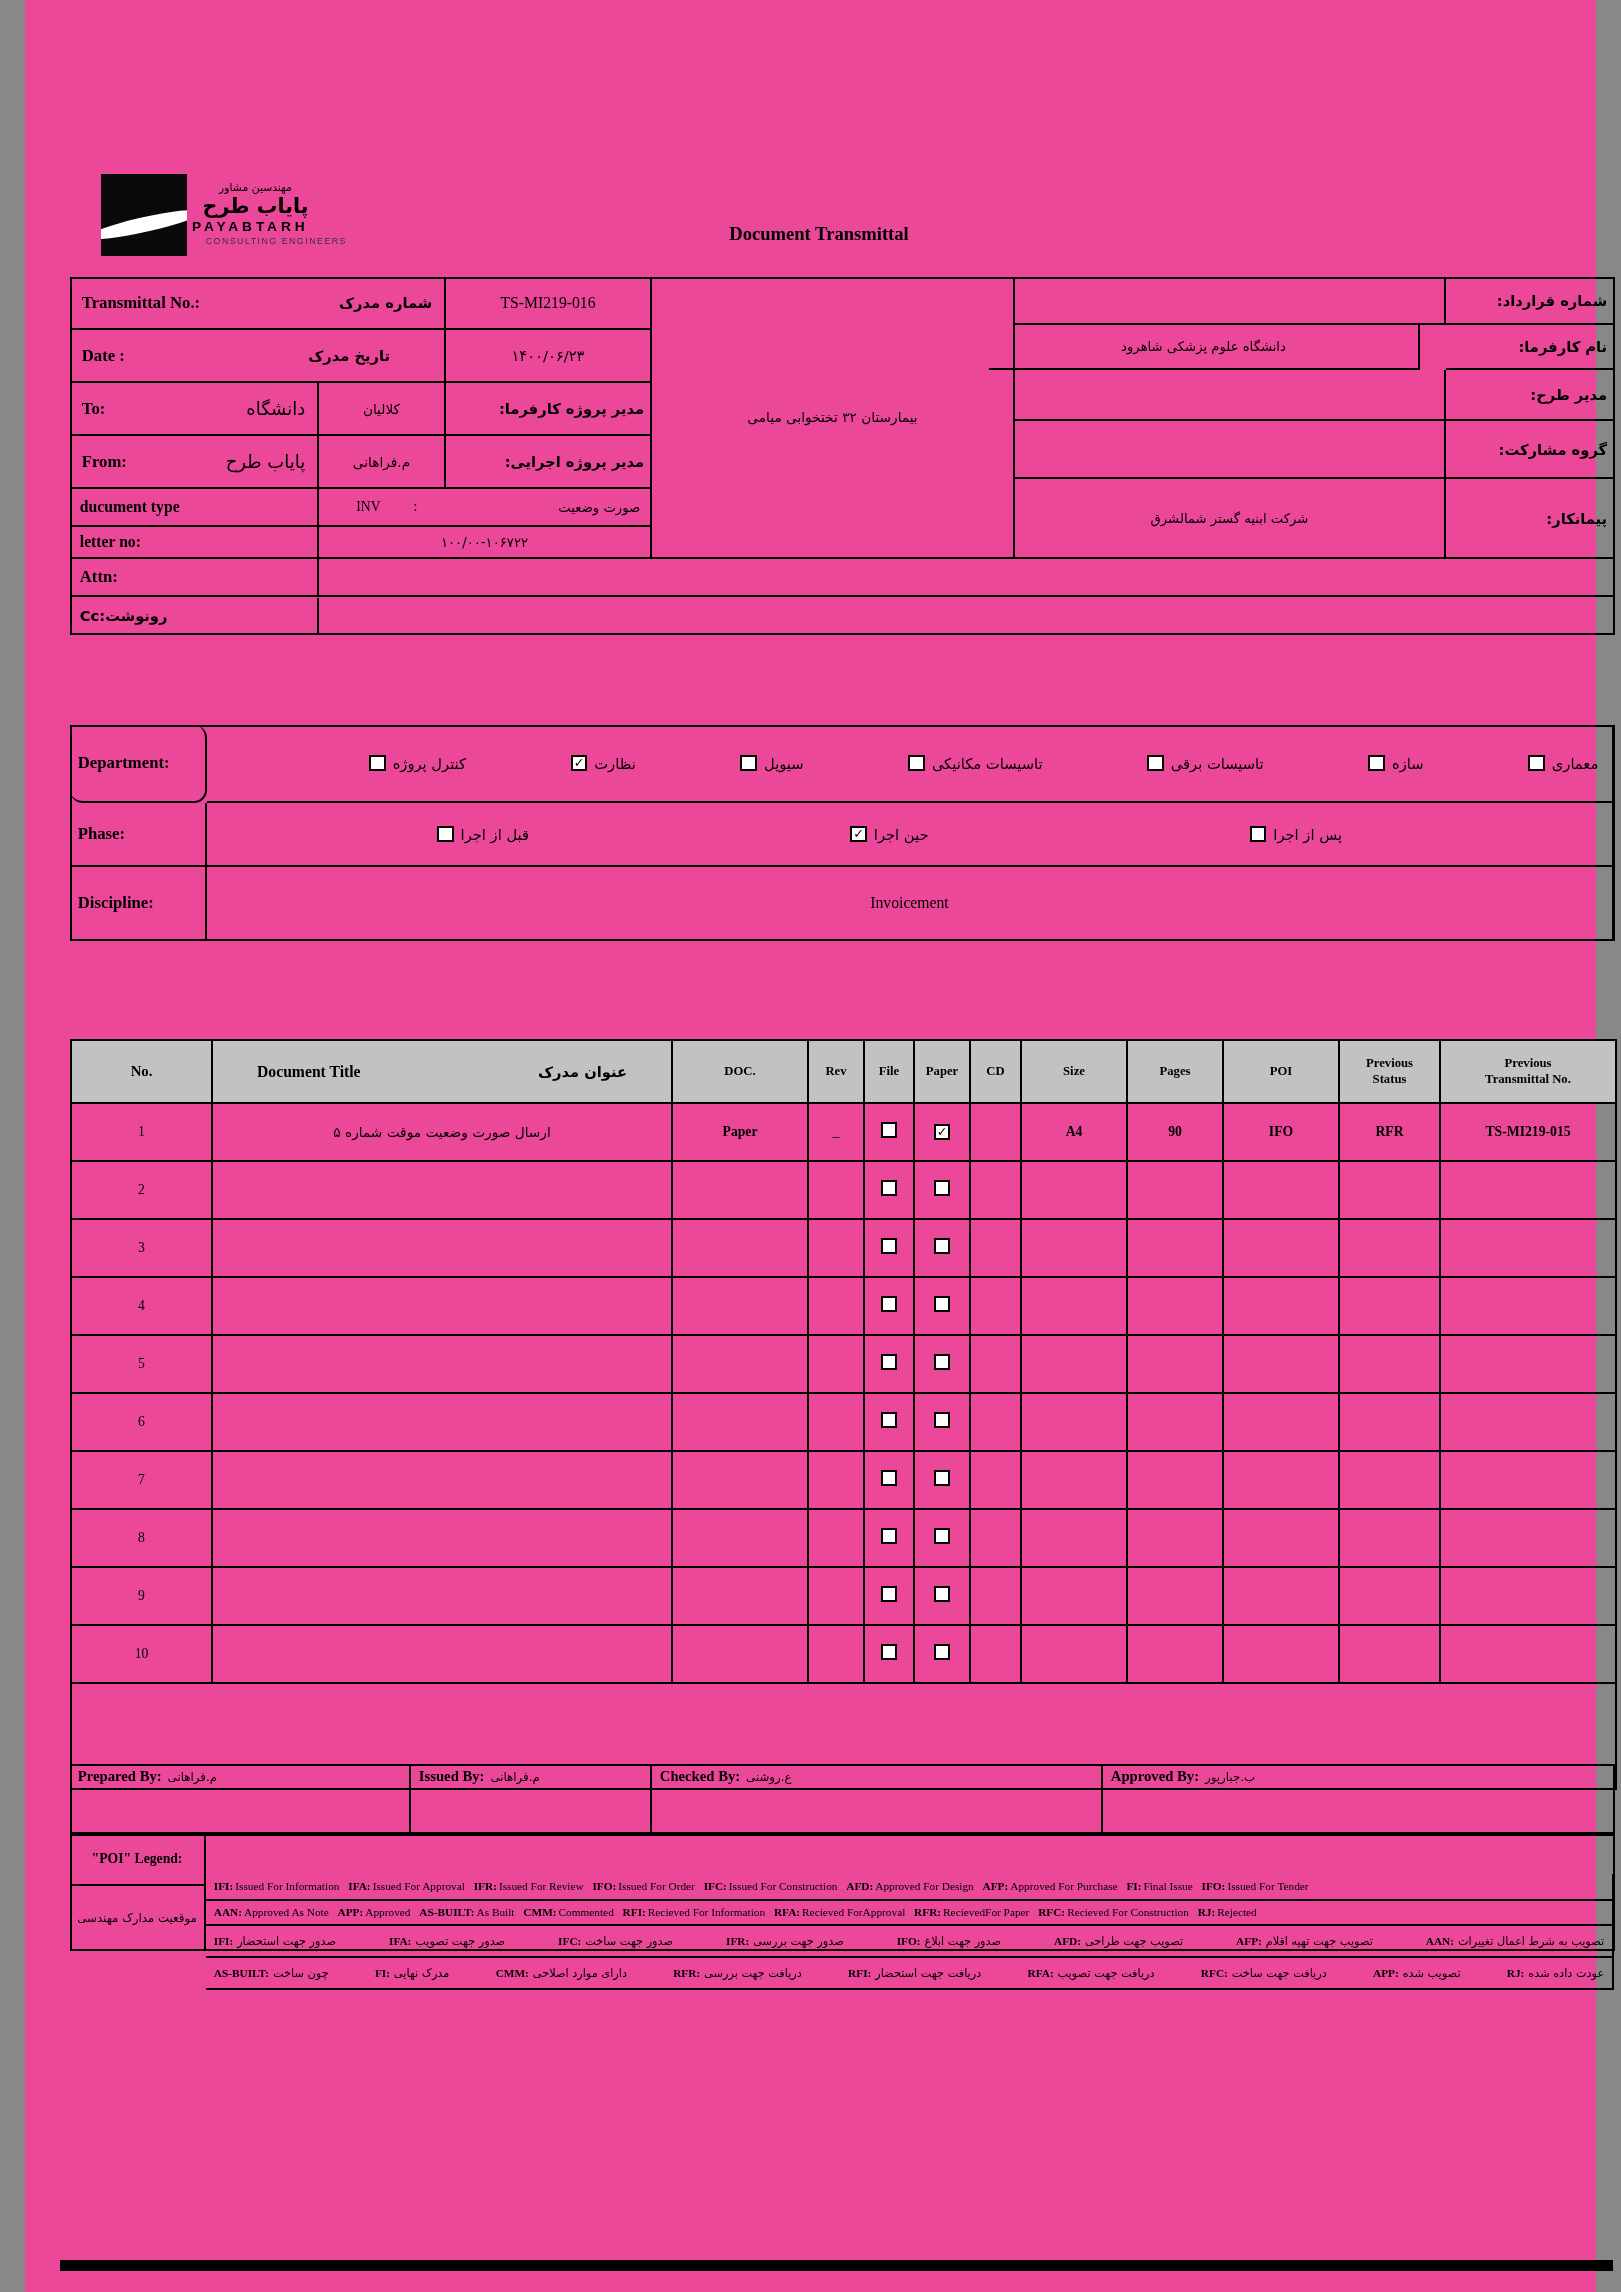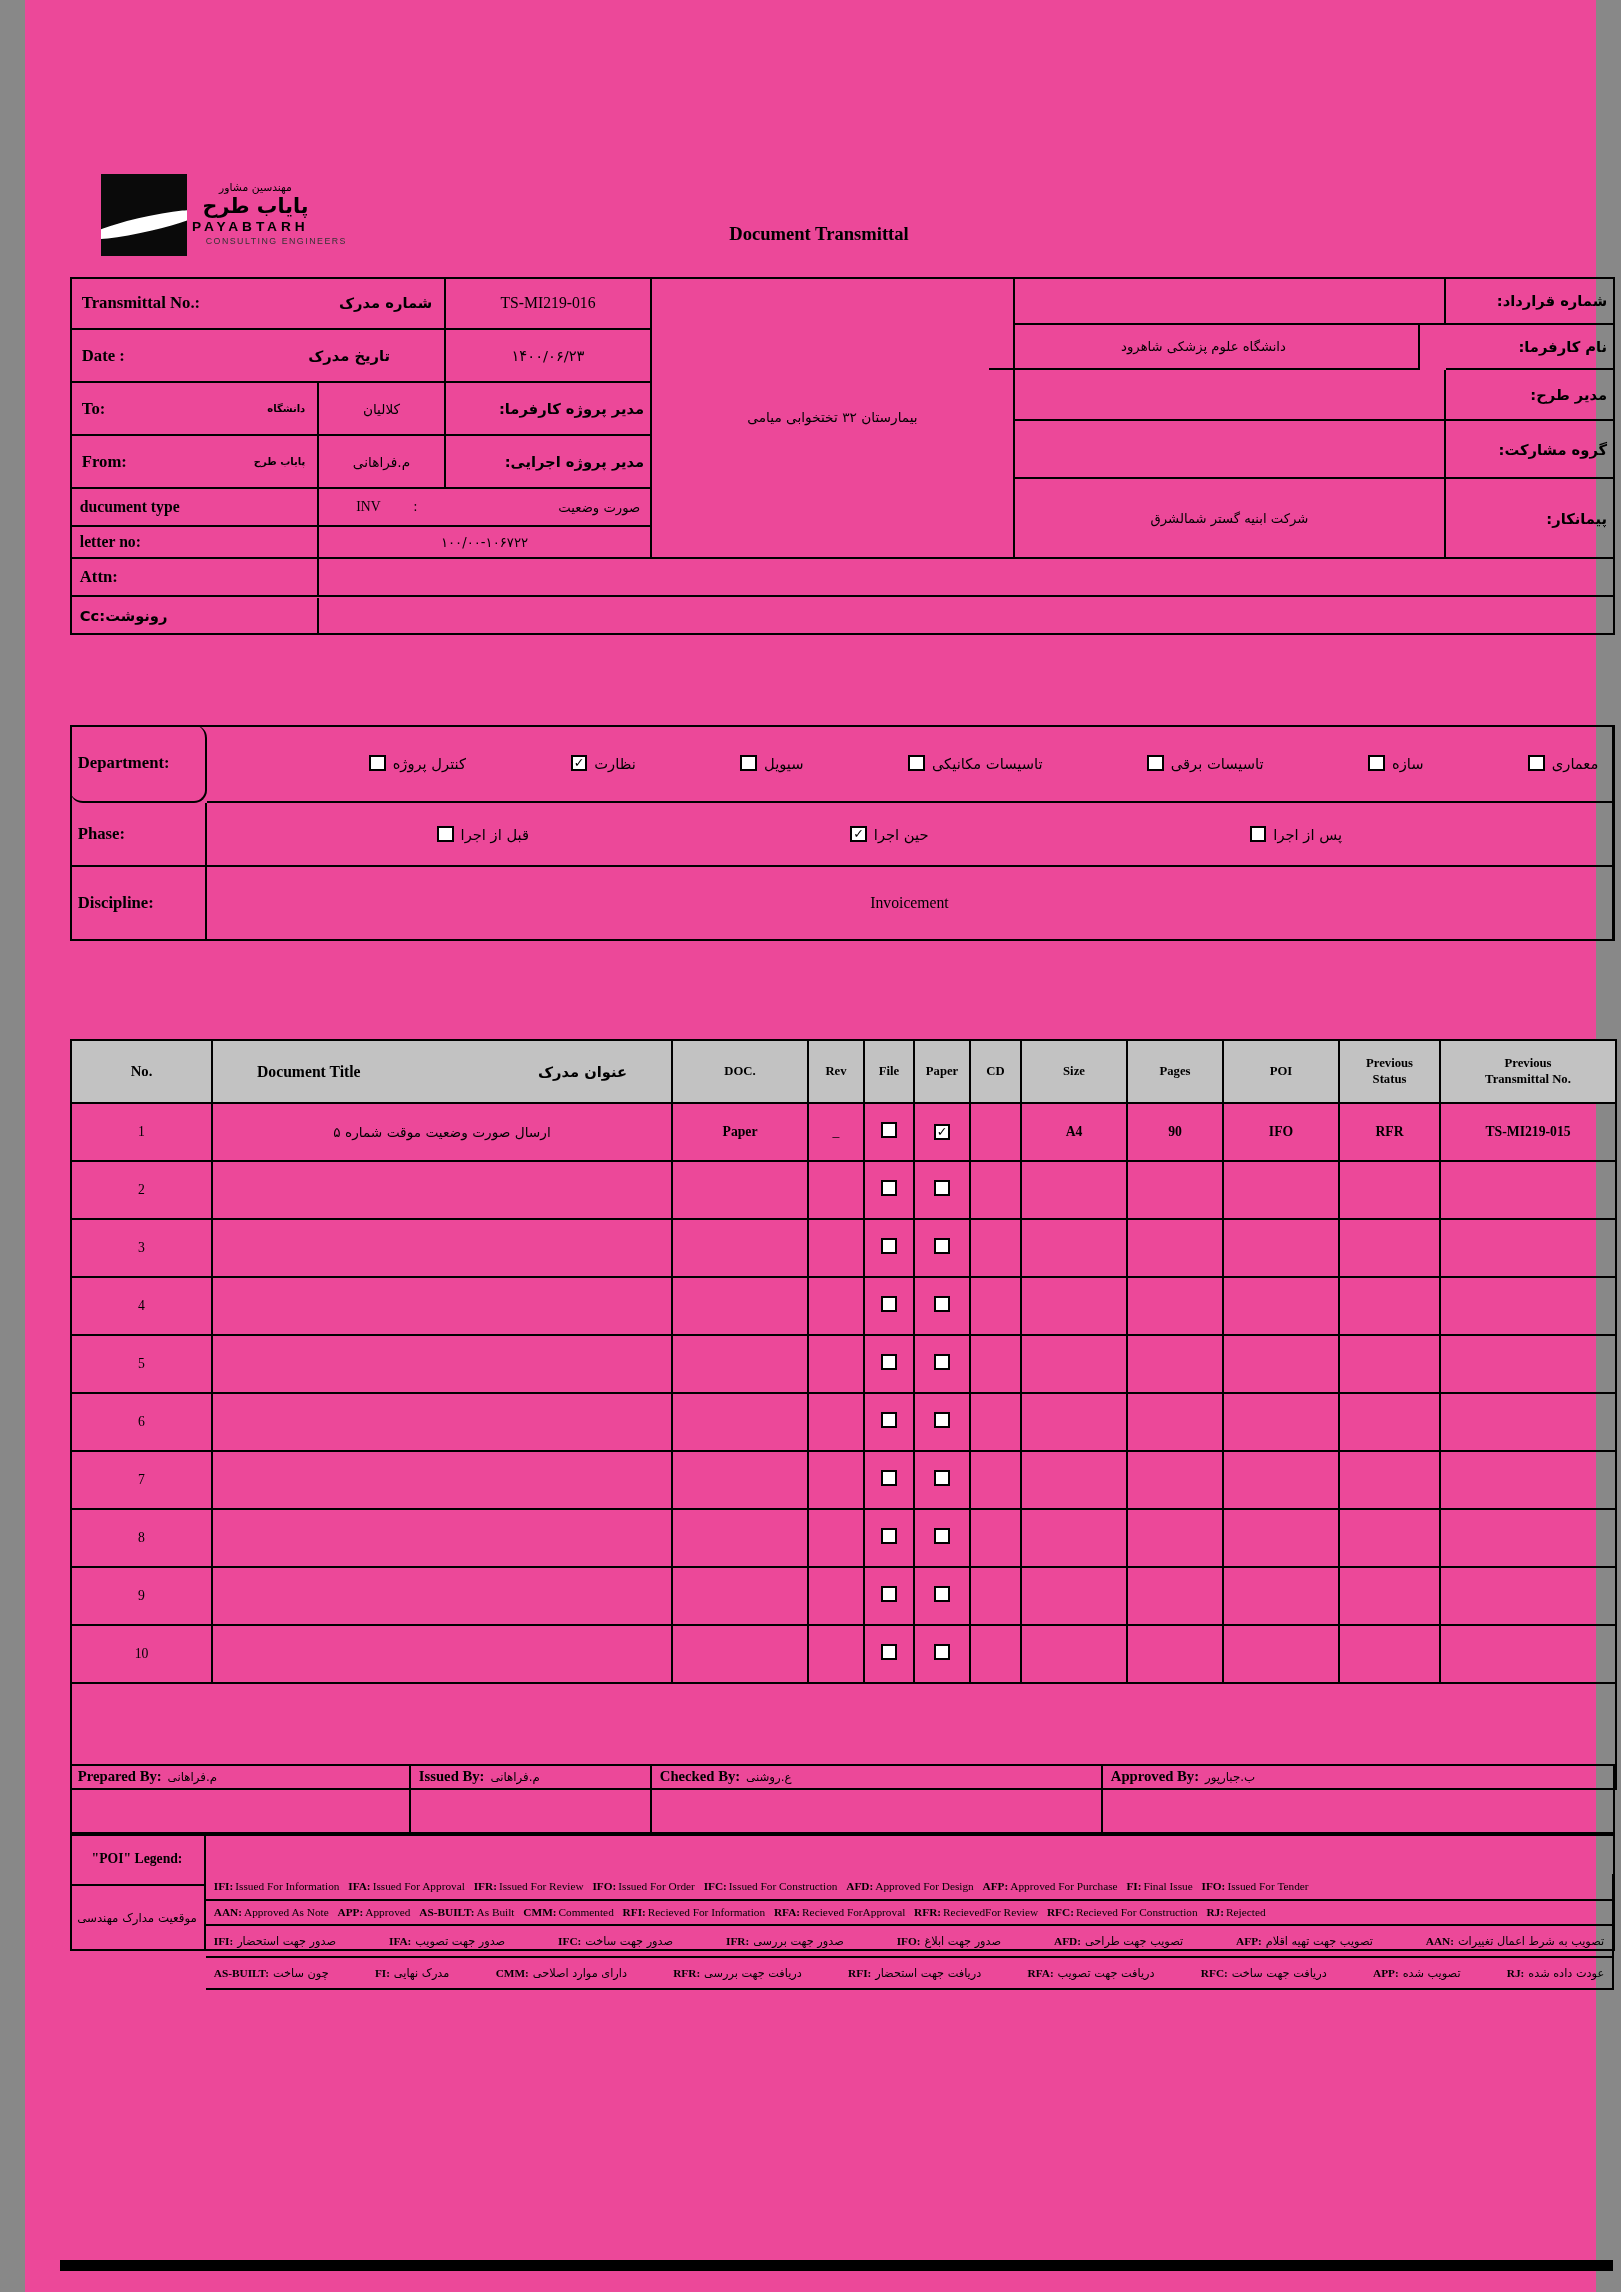--- a/index.html
+++ b/index.html
@@ -10,21 +10,21 @@
   .abs{position:absolute;box-sizing:border-box;}
   .tbl{position:absolute;box-sizing:border-box;}
   .outline{position:absolute;inset:0;border:2.9px solid #000;pointer-events:none;}
   .c{position:absolute;box-sizing:border-box;border-right:2px solid #000;border-bottom:2px solid #000;
      display:flex;align-items:center;overflow:hidden;}
   .sb{justify-content:space-between;padding:0 11.8px;}
   .ctr{justify-content:center;}
   .rtl{direction:rtl;text-align:right;}
   .b{font-weight:bold;}
   .lblEn{font-size:16.7px;font-weight:bold;}
-  .valFa{font-size:10px;font-weight:bold;text-align:right;}
+  .valFa{font-size:18px;font-weight:normal;text-align:right;}
   .cb{width:16.7px;height:16.7px;border:2px solid #000;box-sizing:border-box;background:#fff;
       display:inline-flex;align-items:center;justify-content:center;font-size:12.7px;line-height:1;
       font-family:"DejaVu Sans",sans-serif;flex:none;}
   .cb.checked::after{content:"✓";}
   .opt{display:flex;direction:ltr;align-items:center;gap:6.9px;font-size:14.7px;}
   
   table.doc{border-collapse:collapse;table-layout:fixed;width:1545px;}
   table.doc th,table.doc td{border:2px solid #000;text-align:center;vertical-align:middle;
       overflow:hidden;padding:0;}
   table.doc{border:2.9px solid #000;}
@@ -406,21 +406,21 @@
       <span class="li"><b>FI:</b><span>Final Issue</span></span>
       <span class="li"><b>IFO:</b><span>Issued For Tender</span></span>
     </div>
     <div class="lgline" style="left:136px;top:26.5px;width:1408px;height:25.5px;">
       <span class="li"><b>AAN:</b><span>Approved As Note</span></span>
       <span class="li"><b>APP:</b><span>Approved</span></span>
       <span class="li"><b>AS-BUILT:</b><span>As Built</span></span>
       <span class="li"><b>CMM:</b><span>Commented</span></span>
       <span class="li"><b>RFI:</b><span>Recieved For Information</span></span>
       <span class="li"><b>RFA:</b><span>Recieved ForApproval</span></span>
-      <span class="li"><b>RFR:</b><span>RecievedFor Review</span></span>
+      <span class="li"><b>RFR:</b><span>RecievedFor Paper</span></span>
       <span class="li"><b>RFC:</b><span>Recieved For Construction</span></span>
       <span class="li"><b>RJ:</b><span>Rejected</span></span>
     </div>
     <div class="c ctr fa" style="left:0;top:52px;width:136px;height:65px;font-size:11.8px;direction:rtl;text-align:center;">موقعیت مدارک مهندسی</div>
     <div class="lgline" style="left:136px;top:52px;width:1408px;height:32px;justify-content:space-between;">
       <span class="lifa">
           <b>IFI:</b>
           <span class="fa" dir="rtl">صدور جهت استحضار</span>
         </span>
       <span class="lifa">

